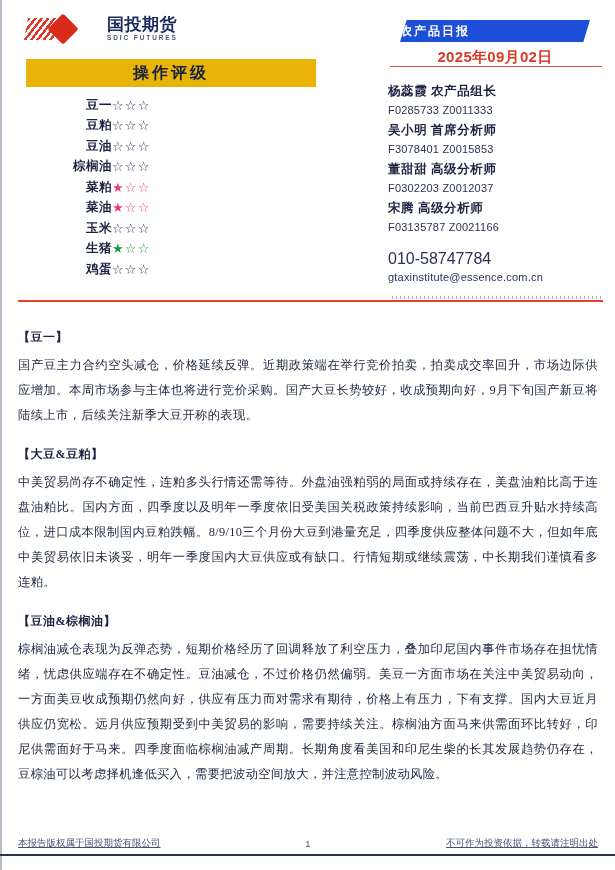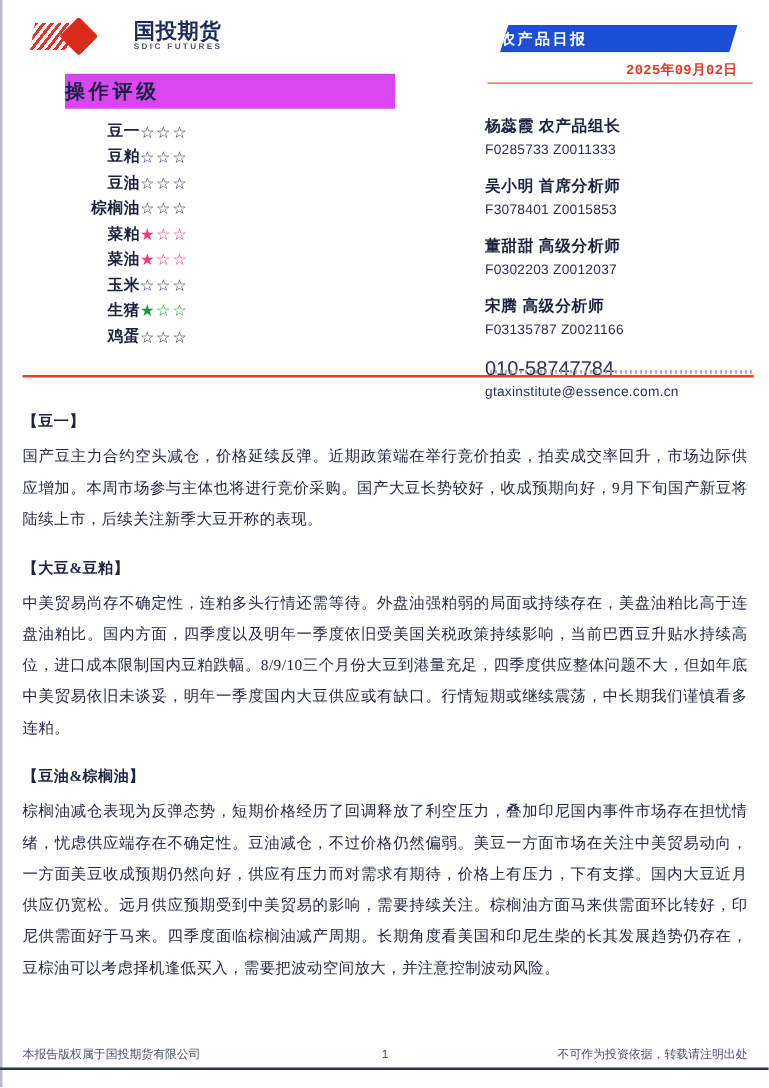--- a/index.html
+++ b/index.html
@@ -85,26 +85,25 @@
     margin-top: 2px;
   }
 
   
   .rating-card {
     position: absolute;
     left: 26px; top: 59px;
     width: 290px;
   }
   .rating-title-band {
-    background: #d946ef;
+    background: #eab308;
     height: 28px;
     display: flex;
     align-items: center;
-    justify-content: flex-start;
-    margin-left: 26px;
+    justify-content: center;
   }
   .rating-title {
     font-size: 16px;
     font-weight: 700;
     color: #16213f;
     letter-spacing: 3px;
   }
   .rating-rows {
     margin-top: 8px;
     padding-left: 4px;
@@ -148,41 +147,41 @@
   .report-badge-text {
     color: #ffffff;
     font-size: 12px;
     font-weight: 700;
     letter-spacing: 2px;
   }
   .report-date {
     position: absolute;
     left: 400px; top: 48px;
     width: 190px;
-    text-align: right;
+    text-align: center;
     color: #d93a26;
-    font-family: Liberation Mono, monospace;
-    font-size: 11px;
+    font-family: Liberation Sans, sans-serif;
+    font-size: 15px;
     font-weight: 700;
     letter-spacing: 0.3px;
   }
   .date-underline {
     position: absolute;
     left: 390px; top: 66px;
     width: 212px;
     height: 1px;
     background: #e2553f;
   }
 
   .contacts {
     position: absolute;
     left: 388px; top: 82px;
     width: 215px;
   }
-  .contact-block { margin-bottom: 1px; margin-top: 10px; }
+  .contact-block { margin-bottom: 1px; }
   .contact-name {
     font-size: 12.5px;
     font-weight: 700;
     color: #1c2340;
     letter-spacing: 0.6px;
     line-height: 19px;
   }
   .contact-code {
     font-family: "Liberation Sans", sans-serif;
     font-size: 11px;
@@ -262,21 +261,21 @@
     left: 18px; bottom: 20px;
     width: 580px;
     display: flex;
     align-items: center;
     justify-content: space-between;
     font-family: "Liberation Sans", sans-serif;
     font-size: 9.5px;
     color: #4a5070;
   }
   .footer-center { position: absolute; left: 0; right: 0; text-align: center; }
-  .footer-left, .footer-right { position: relative; z-index: 2; }
+  .footer-left, .footer-right { position: relative; z-index: 2; text-decoration: underline; }
 </style>
 </head>
 <body>
 
 <div class="page">
   <div class="left-rule"></div>
 
   <div class="header">
 
     <div class="logo-wrap">

